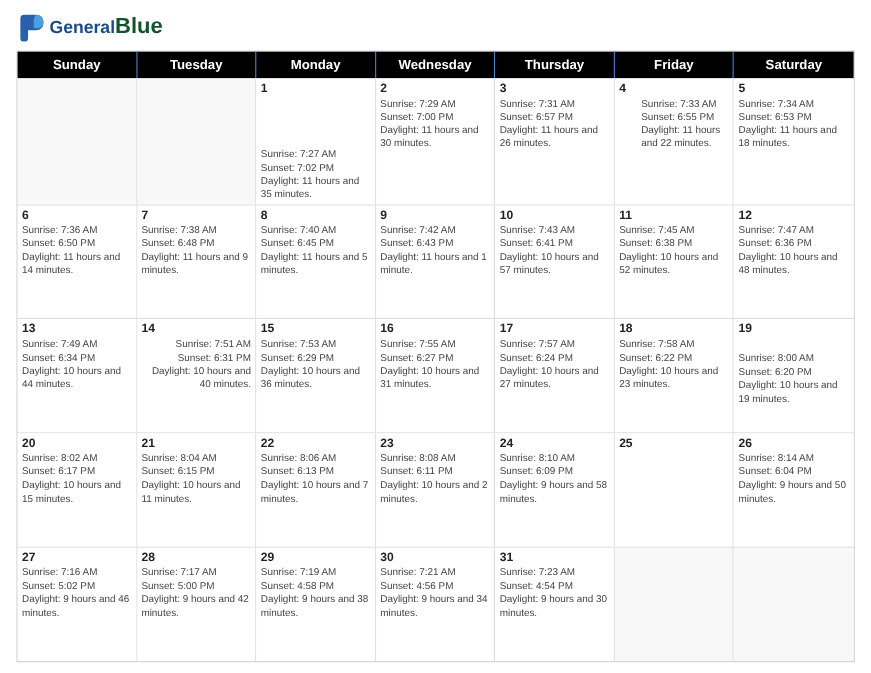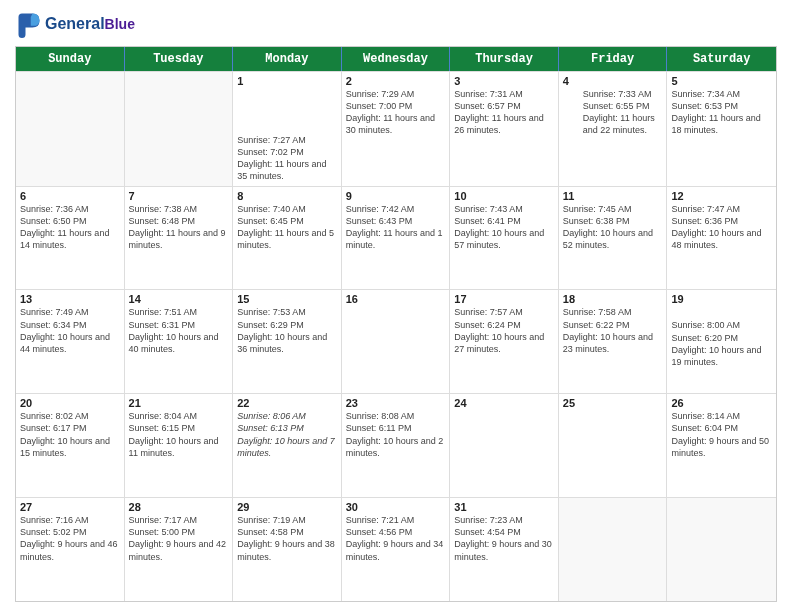--- a/index.html
+++ b/index.html
@@ -46,22 +46,21 @@
     }
     .calendar {
       flex: 1;
       display: flex;
       flex-direction: column;
       border: 1px solid #ccc;
     }
     .cal-header {
       display: grid;
       grid-template-columns: repeat(7, 1fr);
-      background: #15803d;
-      font-family: Liberation Mono, monospace;
+      background: #000000;
     }
     .cal-header-cell {
       color: #fff;
       font-size: 12px;
       font-weight: bold;
       text-align: center;
       padding: 5px 2px;
       border-right: 1px solid #4a7fcb;
     }
     .cal-header-cell:last-child {
@@ -109,21 +108,21 @@
 
 <div class="page">
   <div class="header">
     <div class="logo">
       <svg class="logo-icon" viewBox="0 0 32 32">
         <rect x="0" y="0" width="32" height="32" fill="white"></rect>
         <path d="M4 8 Q4 4 8 4 L20 4 Q28 4 28 12 Q28 20 20 20 L12 20 L12 28 Q12 32 8 32 Q4 32 4 28 Z" fill="#2a5fab"></path>
         <path d="M20 4 Q28 4 28 12 Q28 16 24 18 L18 18 L18 8 Z" fill="#4a9fe0"></path>
       </svg>
       <div>
-        <div style="font-size:16px;font-weight:bold;color:#1a4a8a;">General<span style="color:#4c1d95;font-size:14px;">Blue</span></div>
+        <div style="font-size:16px;font-weight:bold;color:#1a4a8a;">General<span style="color:#14532d;font-size:20px;">Blue</span></div>
       </div>
     </div>
     <div class="title-section">
       <div class="month-title"></div>
       <div class="location"></div>
     </div>
   </div>
 
   <div class="calendar">
     <div class="cal-header">
@@ -216,32 +215,35 @@
         </div>
         <div class="cal-row">
           <div class="cal-cell">
             <div class="day-num">13</div>
             <div class="cell-info" style="white-space: pre-line;">Sunrise: 7:49 AM
 Sunset: 6:34 PM
 Daylight: 10 hours and 44 minutes.</div>
           </div>
           <div class="cal-cell">
             <div class="day-num">14</div>
-            <div class="cell-info" style="white-space: pre-line;">Sunrise: 7:51 AM
+            <div class="cell-info" style="white-space: pre-line; text-align: right;">Sunrise: 7:51 AM
 Sunset: 6:31 PM
 Daylight: 10 hours and 40 minutes.</div>
           </div>
           <div class="cal-cell">
             <div class="day-num">15</div>
             <div class="cell-info" style="white-space: pre-line;">Sunrise: 7:53 AM
 Sunset: 6:29 PM
 Daylight: 10 hours and 36 minutes.</div>
           </div>
           <div class="cal-cell">
             <div class="day-num">16</div>
+            <div class="cell-info" style="white-space: pre-line;">Sunrise: 7:55 AM
+Sunset: 6:27 PM
+Daylight: 10 hours and 31 minutes.</div>
           </div>
           <div class="cal-cell">
             <div class="day-num">17</div>
             <div class="cell-info" style="white-space: pre-line;">Sunrise: 7:57 AM
 Sunset: 6:24 PM
 Daylight: 10 hours and 27 minutes.</div>
           </div>
           <div class="cal-cell">
             <div class="day-num">18</div>
             <div class="cell-info" style="white-space: pre-line;">Sunrise: 7:58 AM
@@ -263,32 +265,35 @@
 Daylight: 10 hours and 15 minutes.</div>
           </div>
           <div class="cal-cell">
             <div class="day-num">21</div>
             <div class="cell-info" style="white-space: pre-line;">Sunrise: 8:04 AM
 Sunset: 6:15 PM
 Daylight: 10 hours and 11 minutes.</div>
           </div>
           <div class="cal-cell">
             <div class="day-num">22</div>
-            <div class="cell-info" style="white-space: pre-line; font-style: italic;">Sunrise: 8:06 AM
+            <div class="cell-info" style="white-space: pre-line;">Sunrise: 8:06 AM
 Sunset: 6:13 PM
 Daylight: 10 hours and 7 minutes.</div>
           </div>
           <div class="cal-cell">
             <div class="day-num">23</div>
             <div class="cell-info" style="white-space: pre-line;">Sunrise: 8:08 AM
 Sunset: 6:11 PM
 Daylight: 10 hours and 2 minutes.</div>
           </div>
           <div class="cal-cell">
             <div class="day-num">24</div>
+            <div class="cell-info" style="white-space: pre-line;">Sunrise: 8:10 AM
+Sunset: 6:09 PM
+Daylight: 9 hours and 58 minutes.</div>
           </div>
           <div class="cal-cell">
             <div class="day-num">25</div>
           </div>
           <div class="cal-cell">
             <div class="day-num">26</div>
             <div class="cell-info" style="white-space: pre-line;">Sunrise: 8:14 AM
 Sunset: 6:04 PM
 Daylight: 9 hours and 50 minutes.</div>
           </div>

